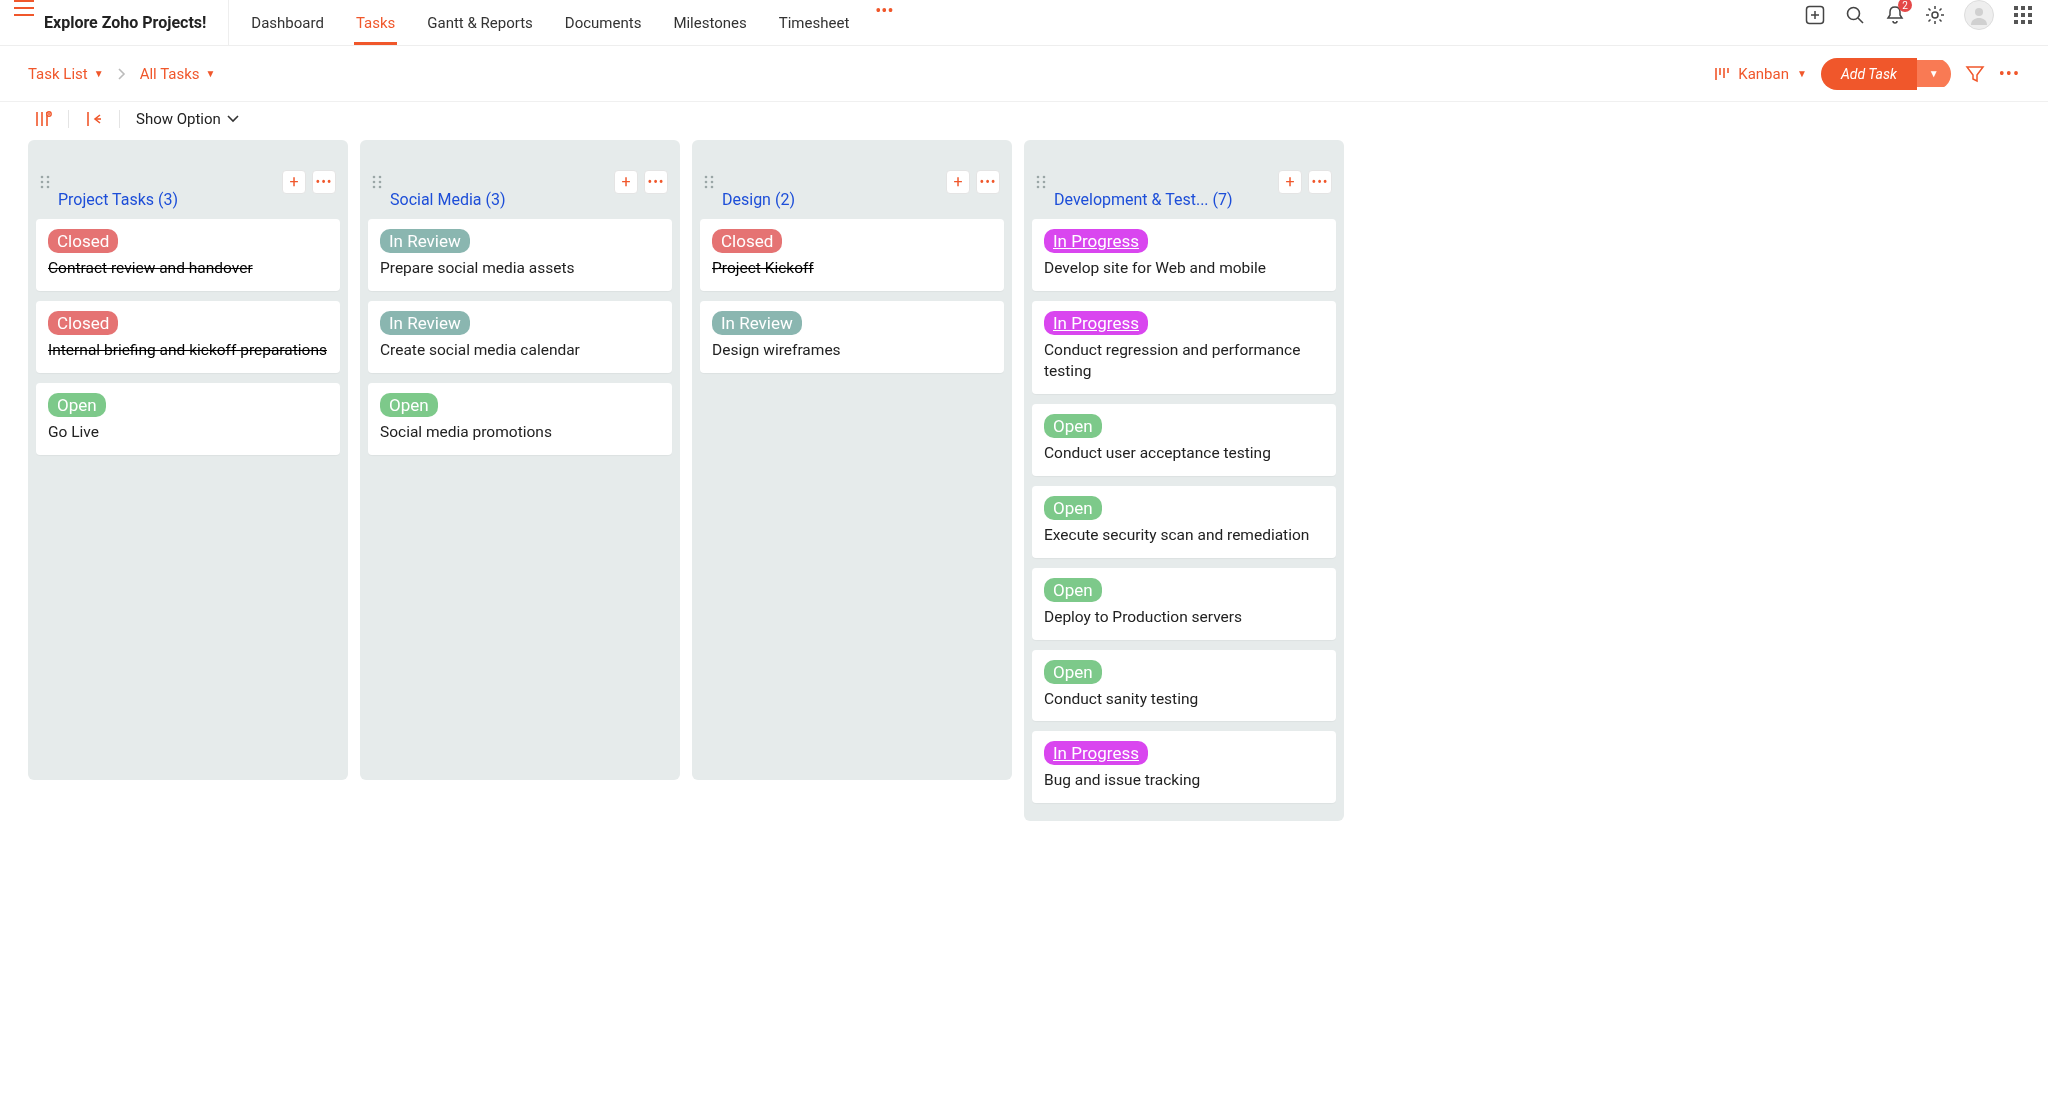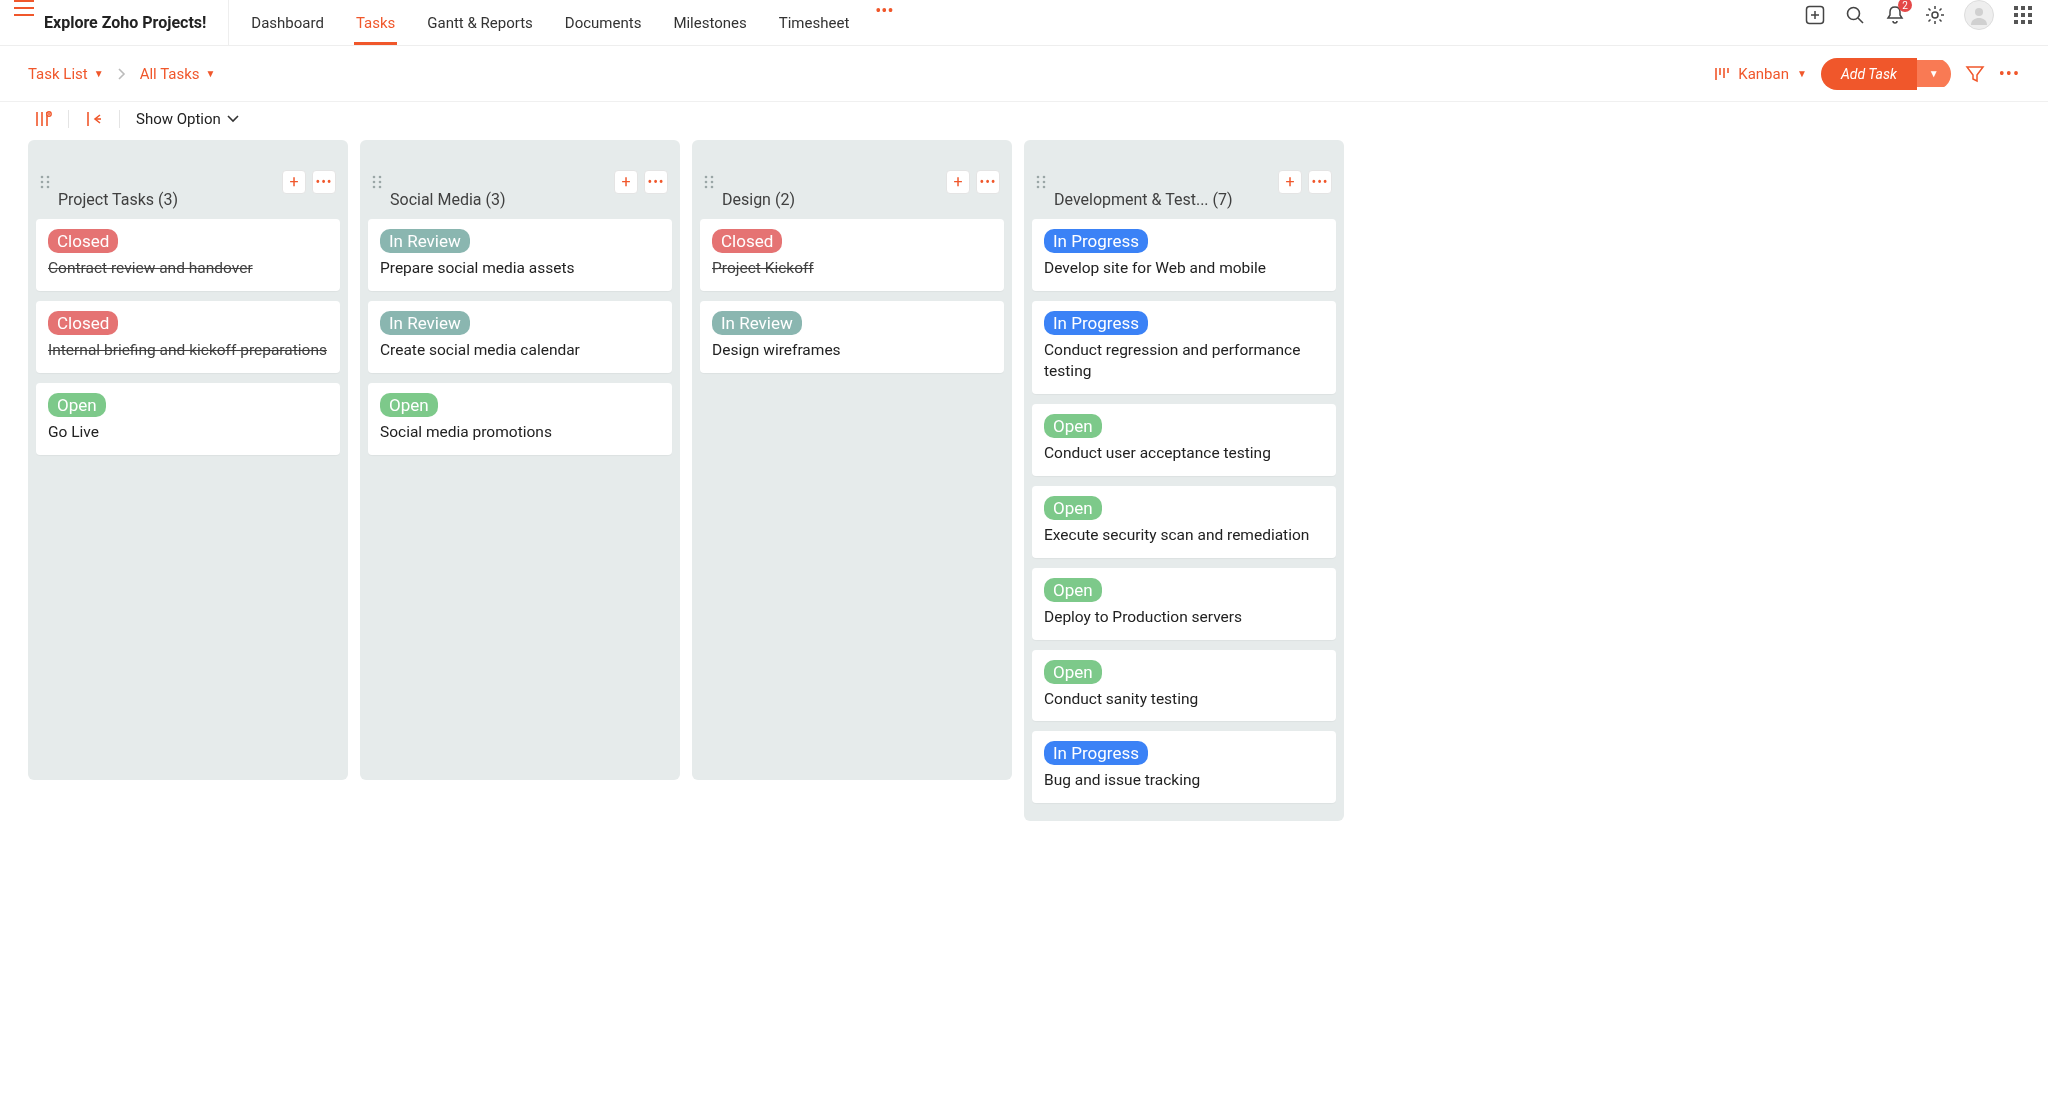--- a/index.html
+++ b/index.html
@@ -39,33 +39,33 @@
 .optionsbar { display:flex; align-items:center; padding: 8px 28px 12px 34px; gap:16px; }
 .optionsbar .icon-orange { color:#f0572b; cursor:pointer; }
 .optionsbar .divider { width:1px; height:18px; background:#e4e4e4; }
 .show-option { display:flex; align-items:center; gap:6px; cursor:pointer; font-size:15px; color:#222; }
 
 
 .board { display:flex; gap:12px; padding: 0 28px 28px 28px; align-items:flex-start; overflow-x:auto; }
 .column { background:#E6EBEB; border-radius:6px; width:320px; flex:0 0 320px; min-height:640px; padding:8px; }
 .col-head { display:flex; align-items:center; padding:6px 4px 10px 4px; }
 .drag-grip { color:#9aa6a6; margin-right:8px; display:flex; }
-.col-title { font-weight:400; font-size:16px; color:#404040;margin-top:36px; }
+.col-title { font-weight:400; font-size:16px; color:#1d4ed8;margin-top:36px; }
 .col-actions { margin-left:auto; display:flex; gap:6px; }
 .col-act { width:24px; height:24px; background:#fff; border:1px solid #e4e4e4; border-radius:4px; display:flex; align-items:center; justify-content:center; color:#f0572b; cursor:pointer; font-size:16px; }
 .col-act.more { font-size:14px; letter-spacing:1px; }
 
 .card { background:#fff; border-radius:4px; padding:10px 12px 12px 12px; margin-bottom:10px; box-shadow:0 1px 1px rgba(0,0,0,0.04); cursor:pointer; }
 .status-pill { display:inline-block; color:#fff; border-radius:10px; font-size:17px; padding:2px 9px; margin-bottom:5px; }
 .status-closed { background:#e57373; }
 .status-inreview { background:#8ab6b0; }
 .status-open { background:#7dc98a; }
-.status-inprogress { background:#3b82f6; }
+.status-inprogress { background:#d946ef;text-decoration:underline; }
 .card-title { font-size:15.5px; color:#222; line-height:1.35; }
-.card-title.strike { text-decoration:line-through; color:#404040; }
+.card-title.strike { text-decoration:line-through; color:#000000; }
 
 svg { display:block; }
 </style>
 </head>
 <body>
 
 <div class="topnav">
   <div class="hamburger">
     <svg width="20" height="16" viewBox="0 0 20 16">
         <path d="M0 1h20M0 8h20M0 15h20" stroke="#f0572b" stroke-width="2"></path>

